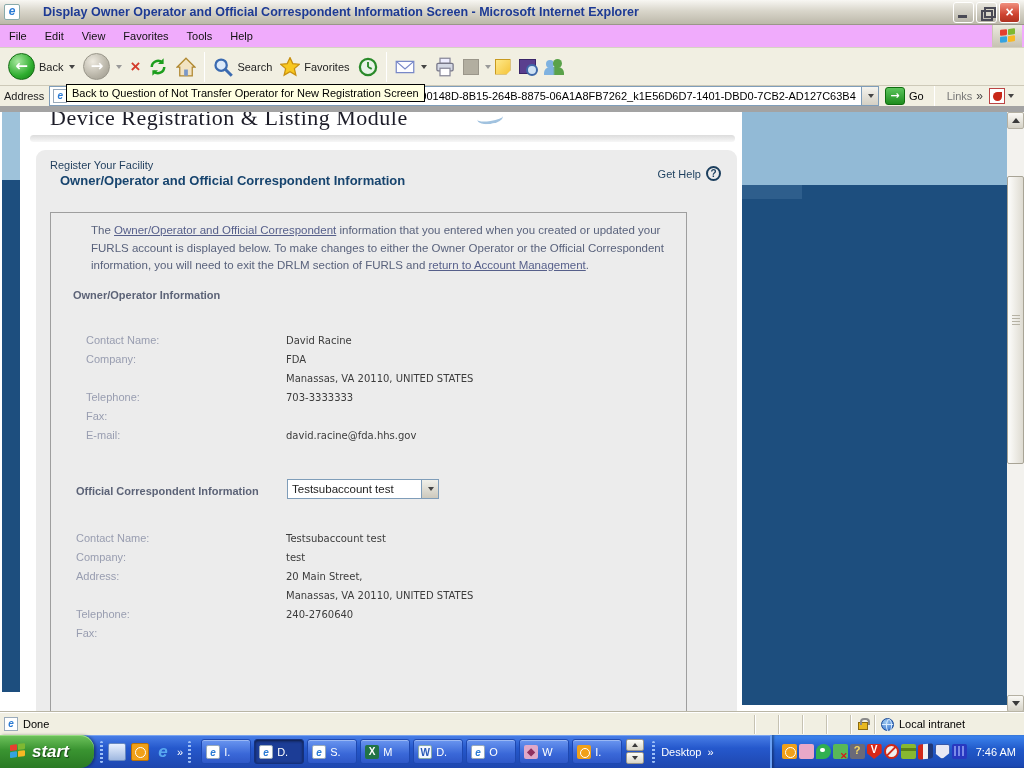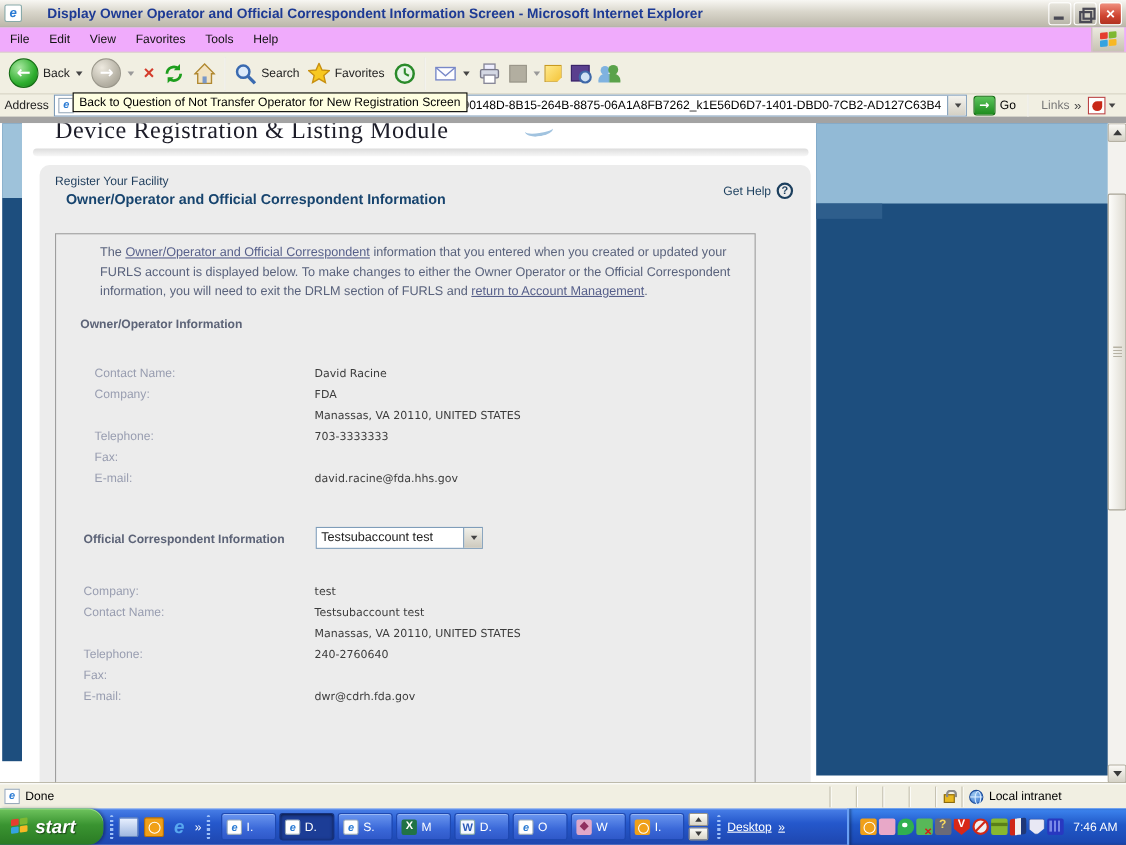--- a/index.html
+++ b/index.html
@@ -182,21 +182,21 @@
   .tic.excel { background:#217346; color:#fff; }
   .tic.word { background:#f4f8ff; color:#2b5bb8; border:1px solid #8aa; }
   .tic.app { background:#e0a8c8; color:#903060; }
   .tic.clock { background:#f0a018; position:relative; }
   .tic.clock::after { content:""; position:absolute; left:3px; top:3px; width:8px; height:8px; border:1.5px solid #fff; border-radius:50%; }
   .tb-scroll { display:flex; flex-direction:column; gap:1px; margin:0 4px; }
   .tb-scroll .sc { width:18px; height:12px; background:linear-gradient(#fdfdf8,#d8d5c8); border:1px solid #9a968a;
     border-radius:2px; display:flex; align-items:center; justify-content:center; }
   .tb-scroll .tri-up { border-bottom-width:4px; border-left-width:3px; border-right-width:3px; }
   .tb-scroll .tri-dn { border-top-width:4px; border-left-width:3px; border-right-width:3px; }
-  .desktopband { display:flex; align-items:center; gap:6px; color:#fff; font-size:11px; padding:0 4px;text-decoration:underline; }
+  .desktopband { display:flex; align-items:center; gap:6px; color:#fff; font-size:11px; padding:0 4px; }
   .tray { margin-left:auto; height:33px; display:flex; align-items:center; gap:2px; padding:0 8px 0 10px;
     background:linear-gradient(#3e86f0,#2058c8 45%,#1a46b0); border-left:2px solid #6aa0f4; box-shadow:inset 2px 0 2px rgba(0,0,0,.3); }
   .tray-ic { width:15px; height:15px; border-radius:2px; position:relative; flex:none; }
   .tray-ic.clock { background:#f0a018; }
   .tray-ic.spooler { background:#e8a8c8; }
   .tray-ic.msgr { background:#30b050; border-radius:50% 50% 50% 0; }
   .tray-ic.msgr::after { content:""; position:absolute; left:4px; top:4px; width:5px; height:4px; background:#fff; border-radius:2px; }
   .tray-ic.offline { background:#58b858; }
   .tray-ic.offline::after { content:"✕"; position:absolute; right:0px; bottom:-2px; color:#d81818; font-size:9px; font-weight:bold; }
   .tray-ic.key { background:#6a6a78; }
@@ -383,26 +383,26 @@
 
         <div class="sec-head corr-head">Official Correspondent Information</div>
         <div class="dropdown">
           <div class="dval">Testsubaccount test</div>
           <div class="dbtn">
               <div class="caret-down"></div>
             </div>
         </div>
 
         <div class="info-rows rows-corr">
+          <div class="info-row"><span class="flabel">Contact Name:</span><span class="fval">Testsubaccount test</span></div>
           <div class="info-row"><span class="flabel">Company:</span><span class="fval">test</span></div>
-          <div class="info-row"><span class="flabel">Contact Name:</span><span class="fval">Testsubaccount test</span></div>
+          <div class="info-row"><span class="flabel">Address:</span><span class="fval">20 Main Street,</span></div>
           <div class="info-row"><span class="flabel"></span><span class="fval">Manassas, VA 20110, UNITED STATES</span></div>
           <div class="info-row"><span class="flabel">Telephone:</span><span class="fval">240-2760640</span></div>
           <div class="info-row"><span class="flabel">Fax:</span><span class="fval"></span></div>
-          <div class="info-row"><span class="flabel">E-mail:</span><span class="fval">dwr@cdrh.fda.gov</span></div>
         </div>
       </div>
     </div>
 
     <div class="vscroll">
       <div class="sbtn up">
           <div class="tri-up"></div>
         </div>
       <div class="sthumb">
           <div class="grip"></div>

